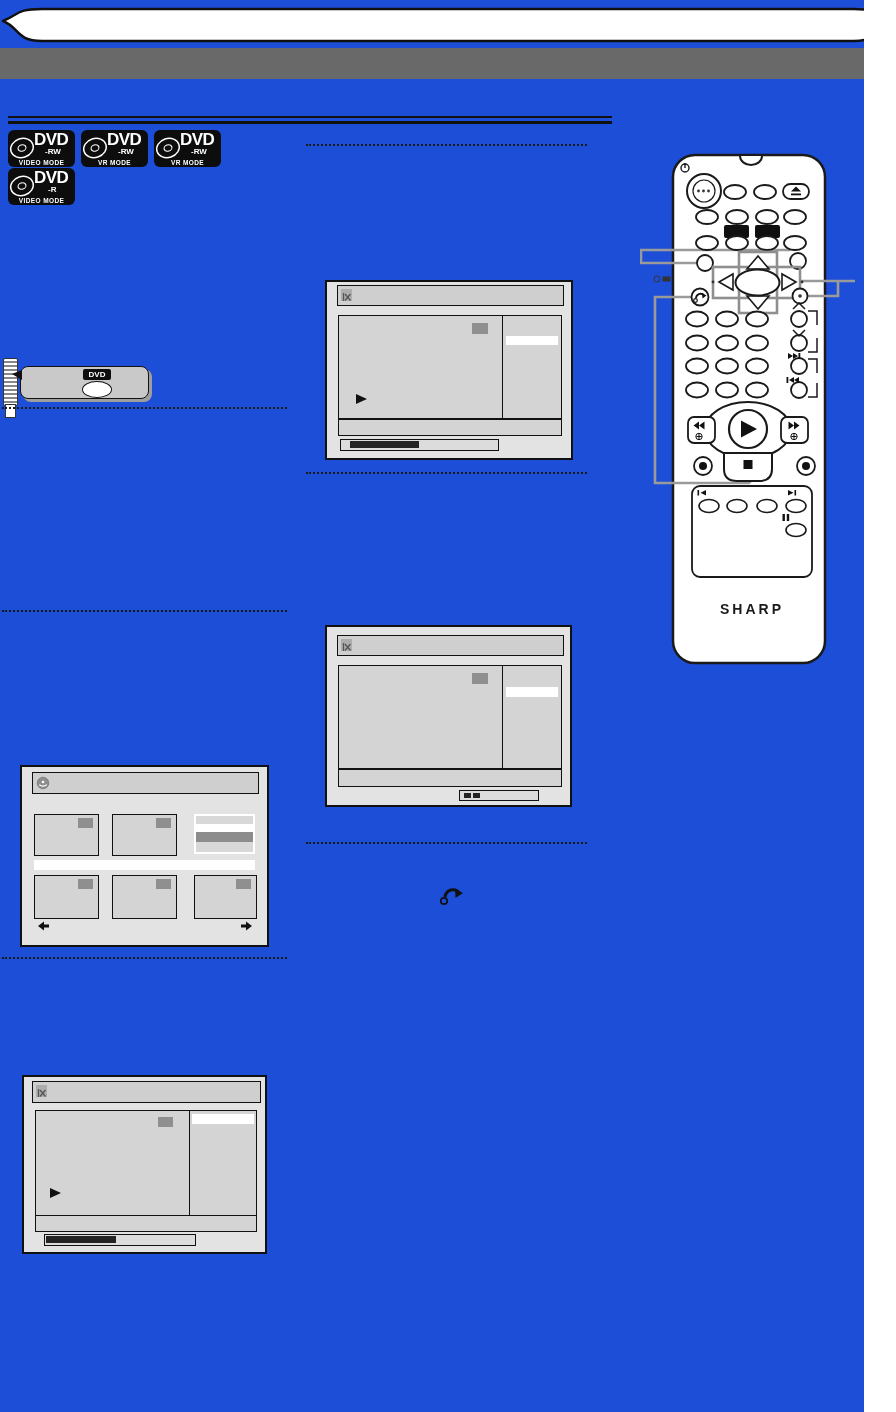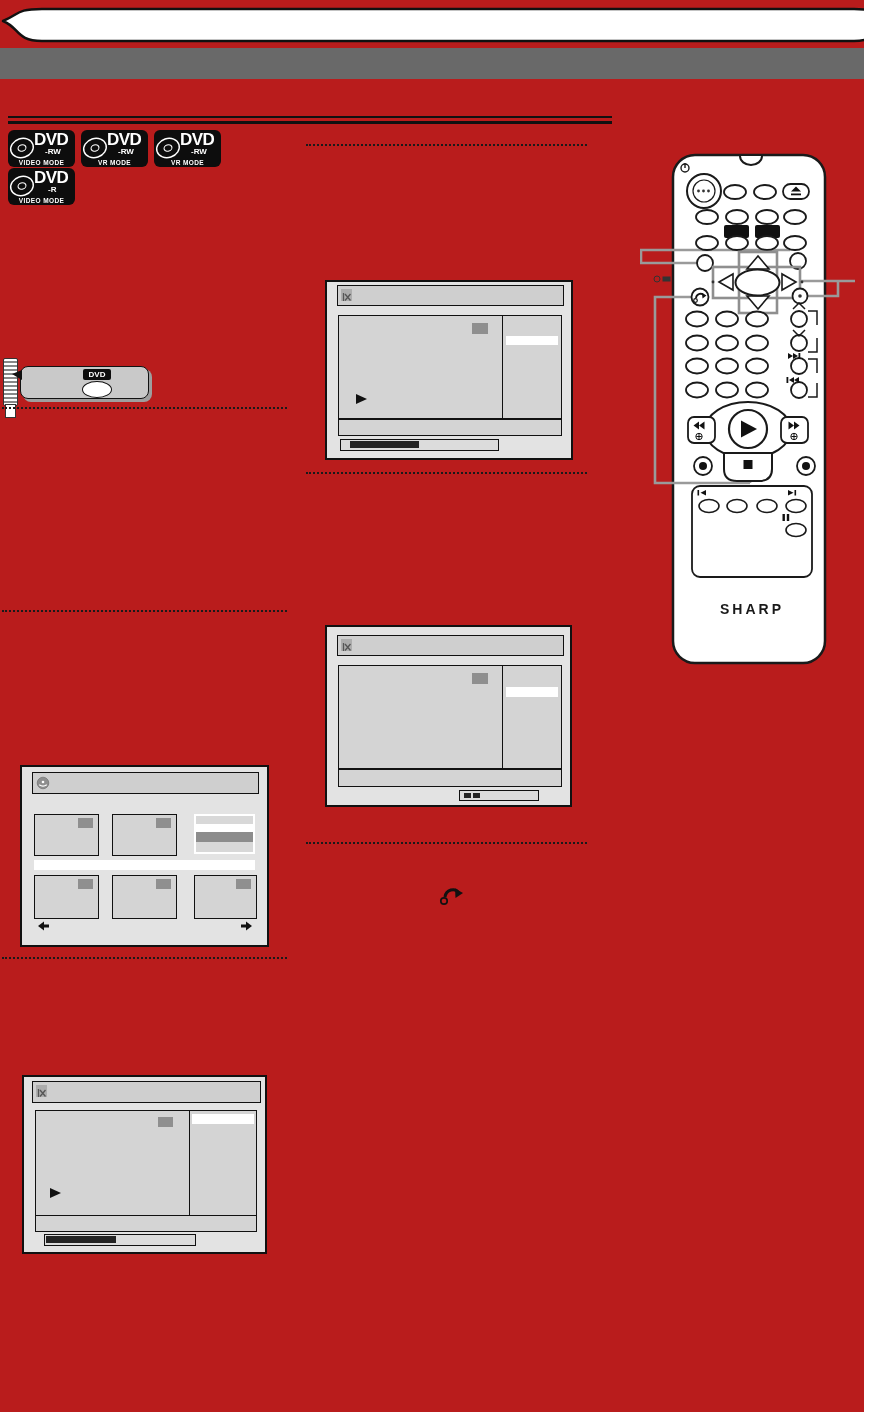--- a/index.html
+++ b/index.html
@@ -1,16 +1,16 @@
 <!DOCTYPE html>
 <html><head>
 <meta charset="utf-8">
 <style>
   html,body{margin:0;padding:0;background:#fff;}
-  .page{position:relative;width:864px;height:1412px;background:#b91c1c;overflow:hidden;
+  .page{position:relative;width:864px;height:1412px;background:#1d4ed8;overflow:hidden;
         font-family:"Liberation Sans",sans-serif;}
   .abs{position:absolute;}
   
   .titlebar{position:absolute;left:0;top:48px;width:896px;height:31px;background:#696969;}
   .rule-thin{position:absolute;left:8px;top:116px;width:604px;height:2px;background:#111;}
   .rule-thick{position:absolute;left:8px;top:121px;width:604px;height:3px;background:#111;}
   
   .dotted{position:absolute;height:0;border-top:2.5px dotted #1a1a1a;}
   
   .badge{position:absolute;width:67px;height:37px;background:#0d0d0d;border-radius:6px;color:#fff;}

